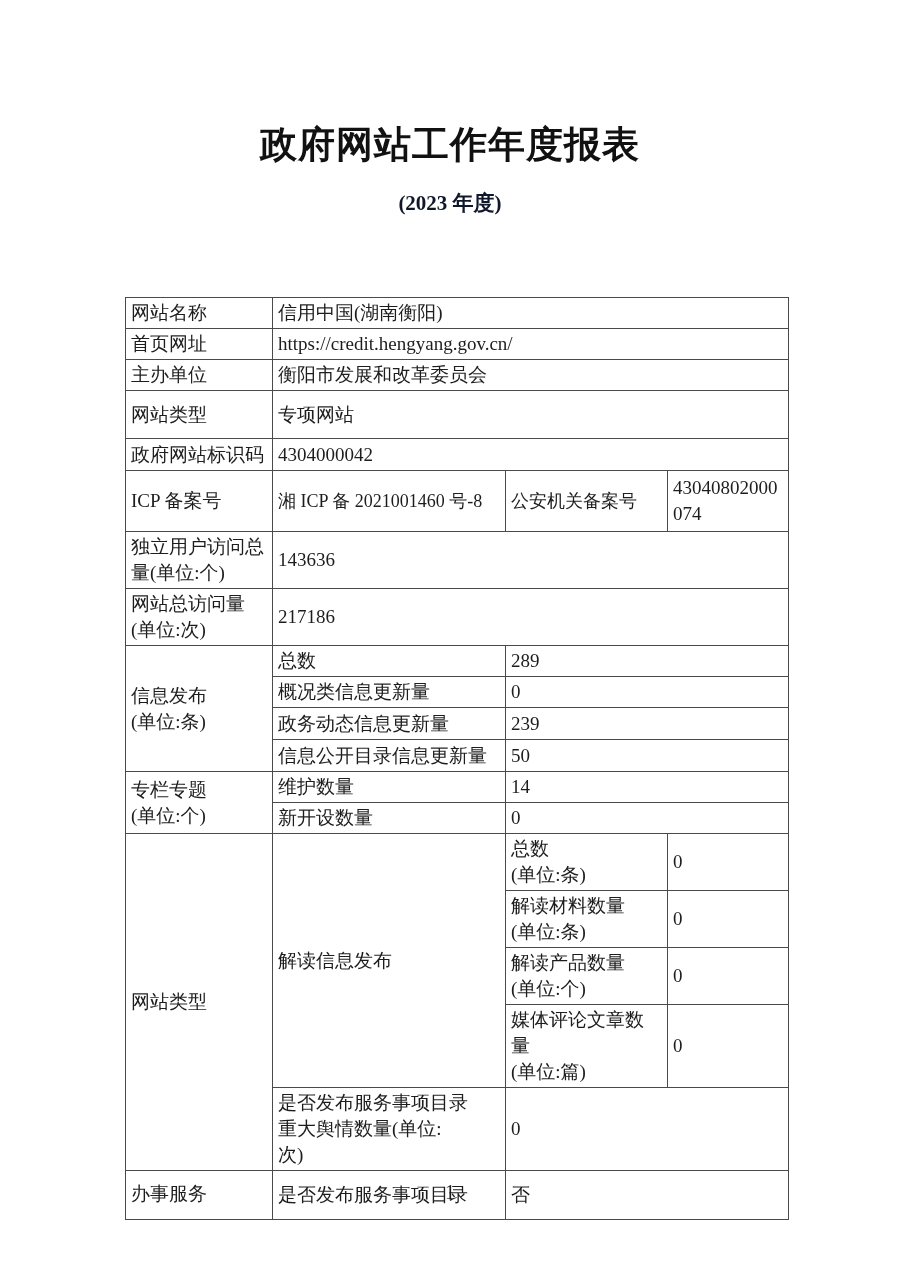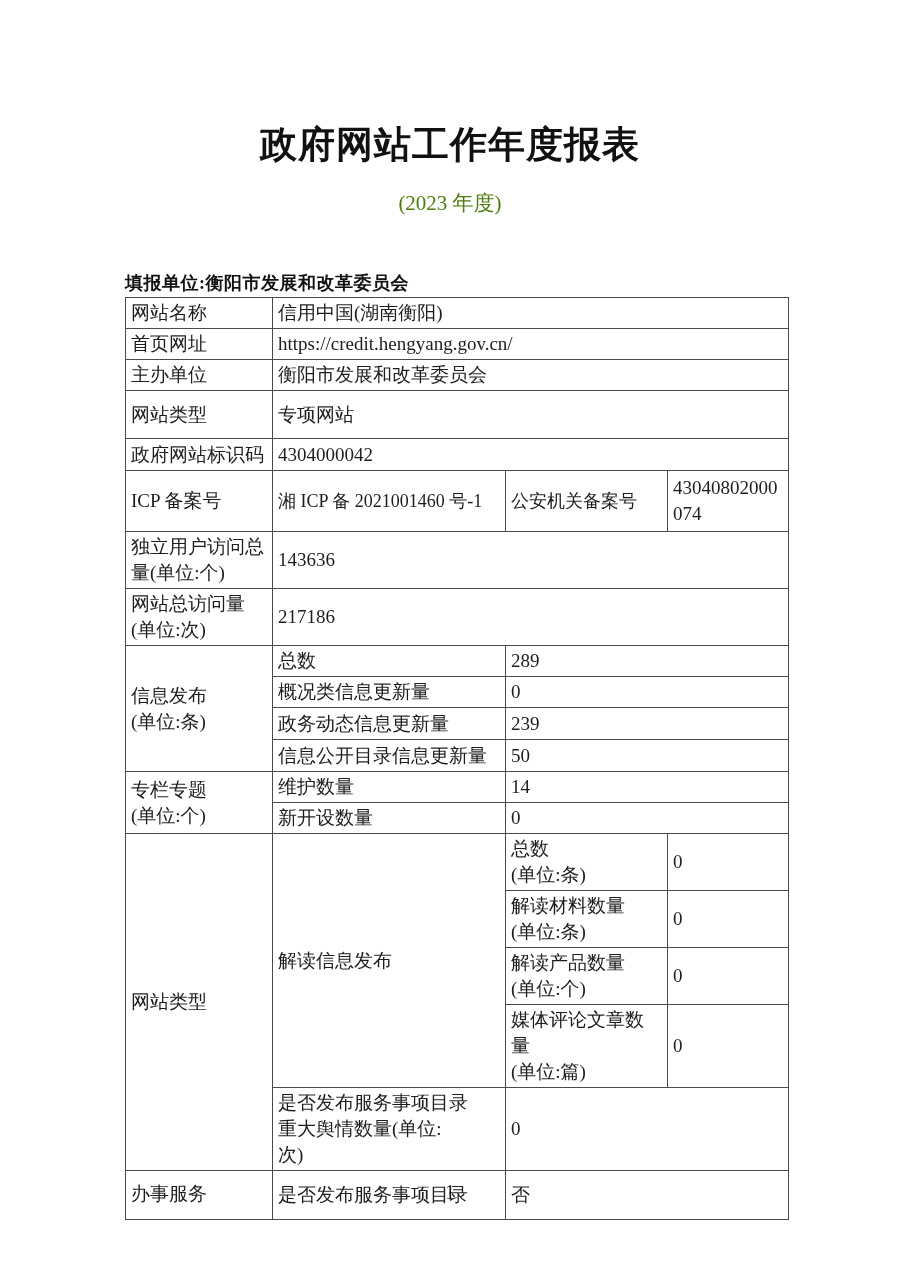--- a/index.html
+++ b/index.html
@@ -12,21 +12,21 @@
   .sheet { position: relative; width: 900px; height: 1272px; background: #ffffff; overflow: hidden; }
 
   .title {
     position: absolute; top: 120px; left: 0; width: 900px;
     text-align: center;
     font-family: "Liberation Sans", "DejaVu Sans", sans-serif;
     font-weight: bold; font-size: 37px; letter-spacing: 1px; color: #111;
   }
   .subtitle {
     position: absolute; top: 189px; left: 0; width: 900px;
-    text-align: center; font-size: 21px; color: #4d7c0f;
+    text-align: center; font-size: 21px; color: #0f172a; font-weight: bold;
   }
   .report-unit {
     position: absolute; top: 271px; left: 125px;
     font-size: 18px; font-weight: bold; color: #111; letter-spacing: 0.5px;
   }
 
   table.report-table {
     position: absolute; left: 125px; top: 297px;
     width: 663px; border-collapse: collapse; table-layout: fixed;
     font-size: 19px; color: #1d1d1d;
@@ -46,21 +46,20 @@
     text-align: center; font-size: 20px; color: #1d1d1d;
   }
 </style>
 </head>
 <body>
 
 <div class="sheet">
 
   <h1 class="title">政府网站工作年度报表</h1>
   <div class="subtitle">(2023 年度)</div>
-  <div class="report-unit">填报单位:衡阳市发展和改革委员会</div>
 
   <table class="report-table">
     <colgroup>
       <col style="width:147px">
       <col style="width:233px">
       <col style="width:162px">
       <col style="width:121px">
     </colgroup>
     <tbody>
       <tr style="height:30px">
@@ -78,21 +77,21 @@
       <tr style="height:48px">
         <td>网站类型</td>
         <td colspan="3">专项网站</td>
       </tr>
       <tr style="height:32px">
         <td>政府网站标识码</td>
         <td colspan="3">4304000042</td>
       </tr>
       <tr style="height:61px">
         <td>ICP 备案号</td>
-        <td class="tight">湘 ICP 备 2021001460 号-1</td>
+        <td class="tight">湘 ICP 备 2021001460 号-8</td>
         <td class="tight">公安机关备案号</td>
         <td class="num-wrap">43040802000
 074</td>
       </tr>
       <tr style="height:52px">
         <td>独立用户访问总
 量(单位:个)</td>
         <td colspan="3">143636</td>
       </tr>
       <tr style="height:53px">

